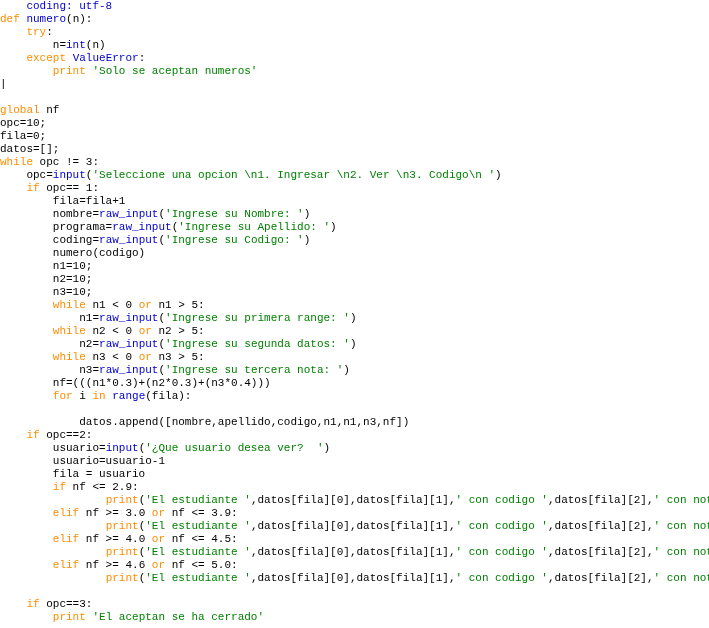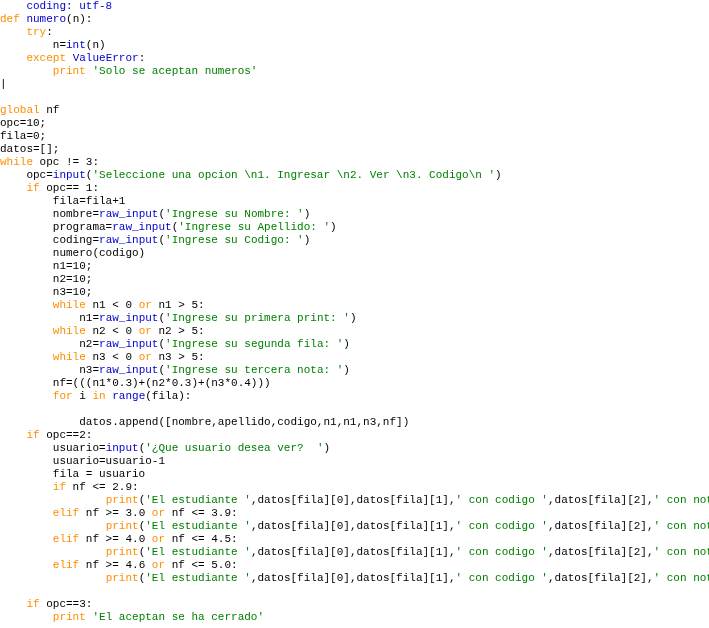--- a/index.html
+++ b/index.html
@@ -50,23 +50,23 @@
     <span class="kw">if</span><span class="nm"> opc== 1:</span>
 <span class="nm">        fila=fila+1</span>
 <span class="nm">        nombre=</span><span class="fn">raw_input</span><span class="nm">(</span><span class="str">'Ingrese su Nombre: '</span><span class="nm">)</span>
 <span class="nm">        programa=</span><span class="fn">raw_input</span><span class="nm">(</span><span class="str">'Ingrese su Apellido: '</span><span class="nm">)</span>
 <span class="nm">        coding=</span><span class="fn">raw_input</span><span class="nm">(</span><span class="str">'Ingrese su Codigo: '</span><span class="nm">)</span>
 <span class="nm">        numero(codigo)</span>
 <span class="nm">        n1=10;</span>
 <span class="nm">        n2=10;</span>
 <span class="nm">        n3=10;</span>
         <span class="kw">while</span><span class="nm"> n1 &lt; 0 </span><span class="kw">or</span><span class="nm"> n1 &gt; 5:</span>
-<span class="nm">            n1=</span><span class="fn">raw_input</span><span class="nm">(</span><span class="str">'Ingrese su primera print: '</span><span class="nm">)</span>
+<span class="nm">            n1=</span><span class="fn">raw_input</span><span class="nm">(</span><span class="str">'Ingrese su primera range: '</span><span class="nm">)</span>
         <span class="kw">while</span><span class="nm"> n2 &lt; 0 </span><span class="kw">or</span><span class="nm"> n2 &gt; 5:</span>
-<span class="nm">            n2=</span><span class="fn">raw_input</span><span class="nm">(</span><span class="str">'Ingrese su segunda fila: '</span><span class="nm">)</span>
+<span class="nm">            n2=</span><span class="fn">raw_input</span><span class="nm">(</span><span class="str">'Ingrese su segunda datos: '</span><span class="nm">)</span>
         <span class="kw">while</span><span class="nm"> n3 &lt; 0 </span><span class="kw">or</span><span class="nm"> n3 &gt; 5:</span>
 <span class="nm">            n3=</span><span class="fn">raw_input</span><span class="nm">(</span><span class="str">'Ingrese su tercera nota: '</span><span class="nm">)</span>
 <span class="nm">        nf=(((n1*0.3)+(n2*0.3)+(n3*0.4)))</span>
         <span class="kw">for</span><span class="nm"> i </span><span class="kw">in</span> <span class="fn">range</span><span class="nm">(fila):</span>
 
 <span class="nm">            datos.append([nombre,apellido,codigo,n1,n1,n3,nf])</span>
     <span class="kw">if</span><span class="nm"> opc==2:</span>
 <span class="nm">        usuario=</span><span class="fn">input</span><span class="nm">(</span><span class="str">'¿Que usuario desea ver?  '</span><span class="nm">)</span>
 <span class="nm">        usuario=usuario-1</span>
 <span class="nm">        fila = usuario</span>

